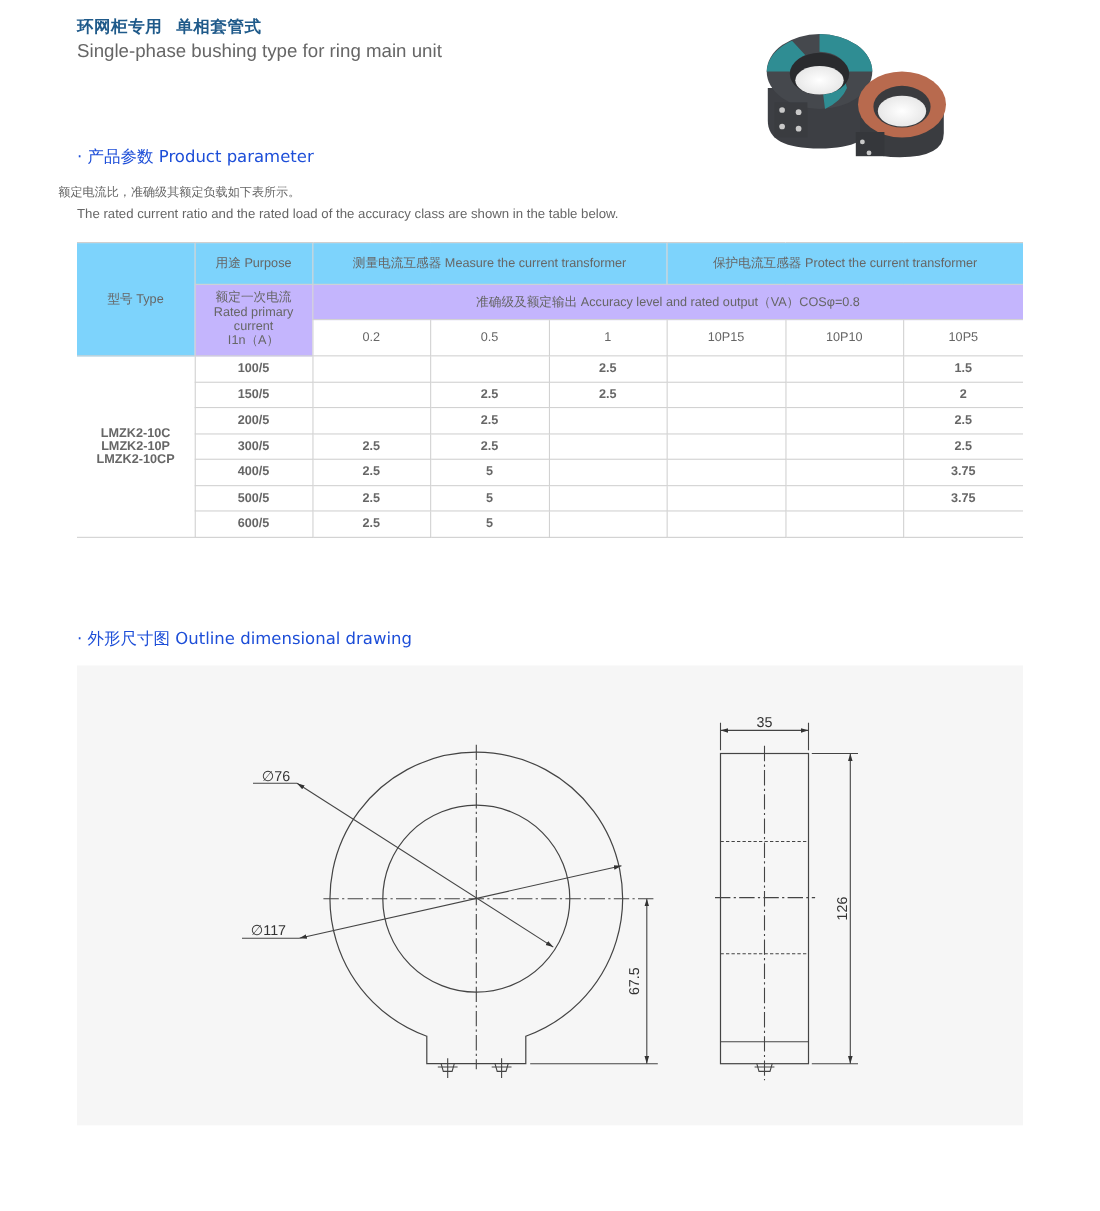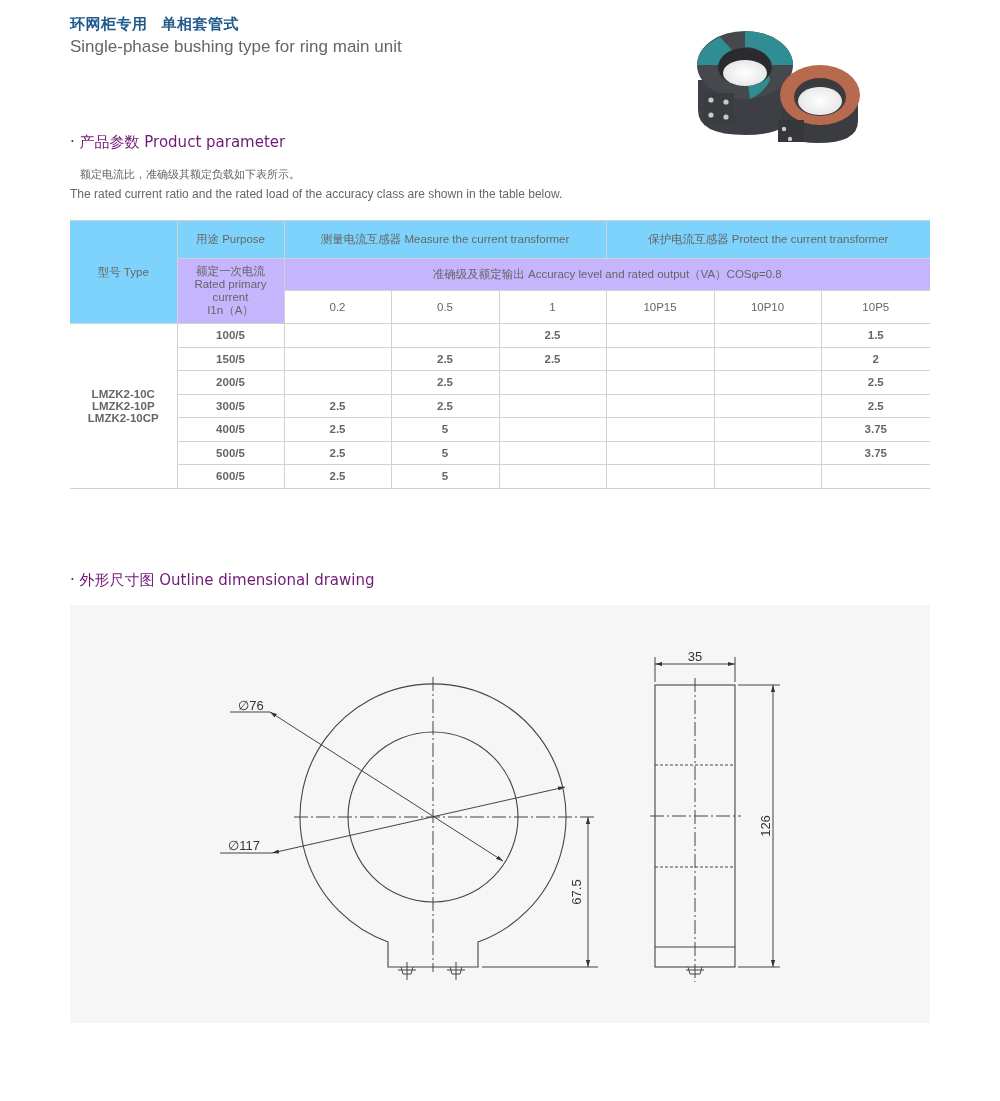--- a/index.html
+++ b/index.html
@@ -1,25 +1,25 @@
 <!DOCTYPE html>
 <html><head>
 <meta charset="utf-8">
 <style>
   html, body { margin: 0; padding: 0; background: #ffffff; }
   body { width: 1000px; height: 1101px; position: relative; overflow: hidden;
          font-family: "Liberation Sans", "DejaVu Sans", sans-serif; color: #555; }
   .abs { position: absolute; }
-  .title-cn { left: 70px; top: 15px; font-size: 15px; font-weight: bold; color: #1f5a8a; letter-spacing: 0.5px; white-space: pre; font-family: Liberation Sans, sans-serif; }
+  .title-cn { left: 70px; top: 15px; font-size: 15px; font-weight: bold; color: #1f5a8a; letter-spacing: 0.5px; white-space: pre; font-family: Liberation Serif, serif; }
   .title-en { left: 70px; top: 37px; font-size: 17px; color: #666; }
   .product-photo { left: 690px; top: 25px; width: 175px; height: 130px; }
-  .section-h { font-size: 15px; color: #701a75; font-family: "DejaVu Sans", sans-serif; }
+  .section-h { font-size: 15px; color: #1d4ed8; font-family: "DejaVu Sans", sans-serif; }
   .sec1 { left: 70px; top: 133px; }
   .sec2 { left: 70px; top: 571px; }
-  .desc-cn { left: 80px; top: 167px; font-size: 11px; color: #666; font-family: Liberation Mono, monospace; }
+  .desc-cn { left: 53px; top: 167px; font-size: 11px; color: #666; font-family: Liberation Mono, monospace; }
   .desc-en { left: 70px; top: 187px; font-size: 12px; color: #666; }
 
   table.params { position: absolute; left: 70px; top: 220px; width: 860px; border-collapse: collapse;
                  font-size: 11.5px; color: #666; table-layout: fixed; }
   table.params td { border: 1px solid #d2d2d2; text-align: center; vertical-align: middle; padding: 0; }
   table.params tr.h1 td { height: 37px; background: #7dd3fc; }
   table.params tr.h2 td { height: 31px; background: #c4b5fd; }
   table.params tr.h3 td { height: 32px; }
   table.params tr.body td { height: 22.5px; font-weight: bold; }
   table.params td.type-cell { background: #f7f7f7; border-left: none; line-height: 18px; }

